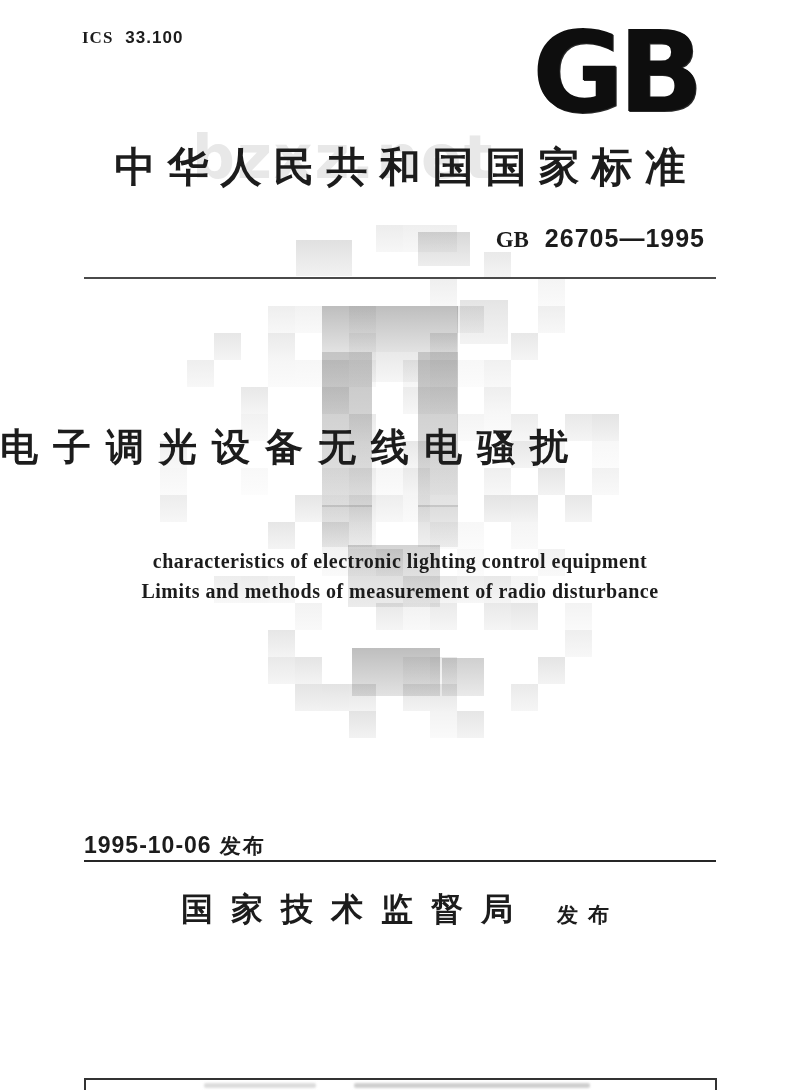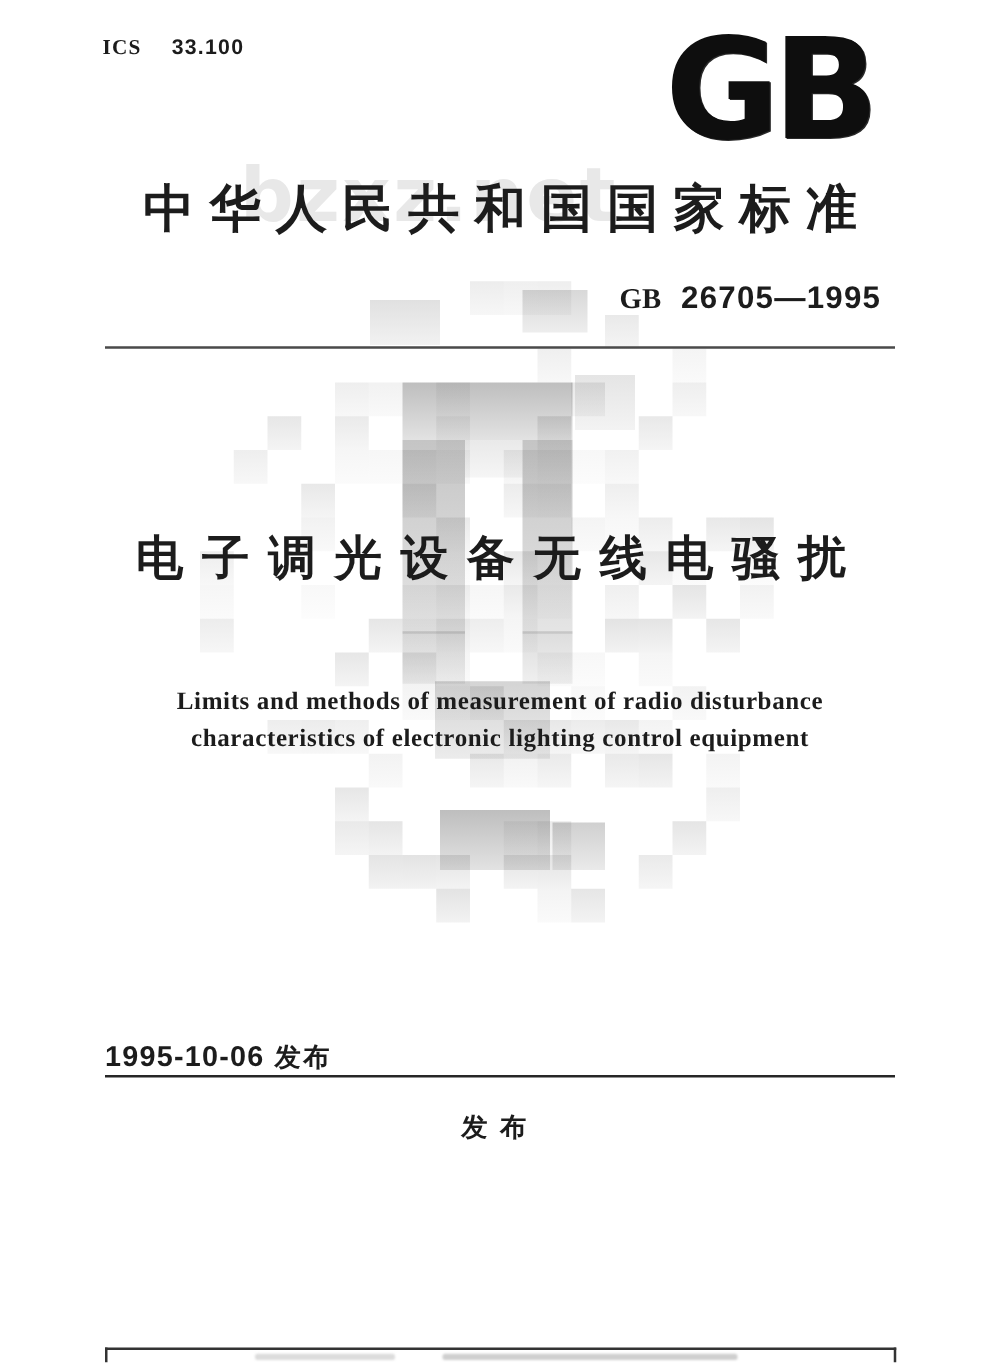--- a/index.html
+++ b/index.html
@@ -16,21 +16,21 @@
     color:var(--ink);
     position:relative;
     overflow:hidden;
   }
   .page{position:absolute;inset:0;background:#fff;}
 
   
   .ics{
     position:absolute;left:82px;top:28px;
     font-size:17px;font-weight:bold;letter-spacing:1px;
-    display:flex;gap:24px;align-items:baseline;
+    display:flex;gap:12px;align-items:baseline;
   }
   .ics .ics-prefix{font-family:"Liberation Serif",serif;font-weight:bold;}
 
   
   .gb-logo{
     position:absolute;left:532px;top:16px;
     font-size:112px;line-height:1.0;
     font-weight:bold;
     font-family:"DejaVu Sans","Liberation Sans",sans-serif;
     letter-spacing:-6px;
@@ -73,21 +73,21 @@
   .std-code .number{
     font-weight:bold;font-size:25px;letter-spacing:1px;
   }
 
   .rule{position:absolute;left:84px;width:632px;z-index:2;}
   .rule-top{top:277px;height:2px;background:var(--rule-top);}
   .rule-dates{top:860px;height:2px;background:var(--rule-bottom);}
 
   .doc-title{
     position:absolute;left:0;right:0;top:422px;
-    text-align:center;z-index:2;
+    text-align:left;z-index:2;
     font-size:38px;font-weight:600;
     letter-spacing:15px;
     line-height:51px;
     white-space:nowrap;
   }
 
   .doc-title-en{
     position:absolute;left:0;right:0;top:546px;
     text-align:center;z-index:2;
     font-family:"Liberation Serif",serif;
@@ -270,34 +270,35 @@
     <span class="number">26705—1995</span>
   </div>
 
   <div class="rule rule-top"></div>
 
   <div class="doc-title">
     <div>电子调光设备无线电骚扰</div>
   </div>
 
   <div class="doc-title-en">
+    <div>characteristics of electronic lighting control equipment</div>
     <div>Limits and methods of measurement of radio disturbance</div>
-    <div>characteristics of electronic lighting control equipment</div>
   </div>
 
   <div class="dates">
     <div class="date-group">
       <span class="date-value">1995-10-06</span>
       <span class="date-label">发布</span>
     </div>
   </div>
 
   <div class="rule rule-dates"></div>
 
   <div class="publisher">
+    <span class="pub-name">国家技术监督局</span>
     <span class="pub-action">发布</span>
   </div>
 
   <div class="bottom-box">
     <span class="smudge s1"></span>
     <span class="smudge s2"></span>
   </div>
 
 </div>
 

